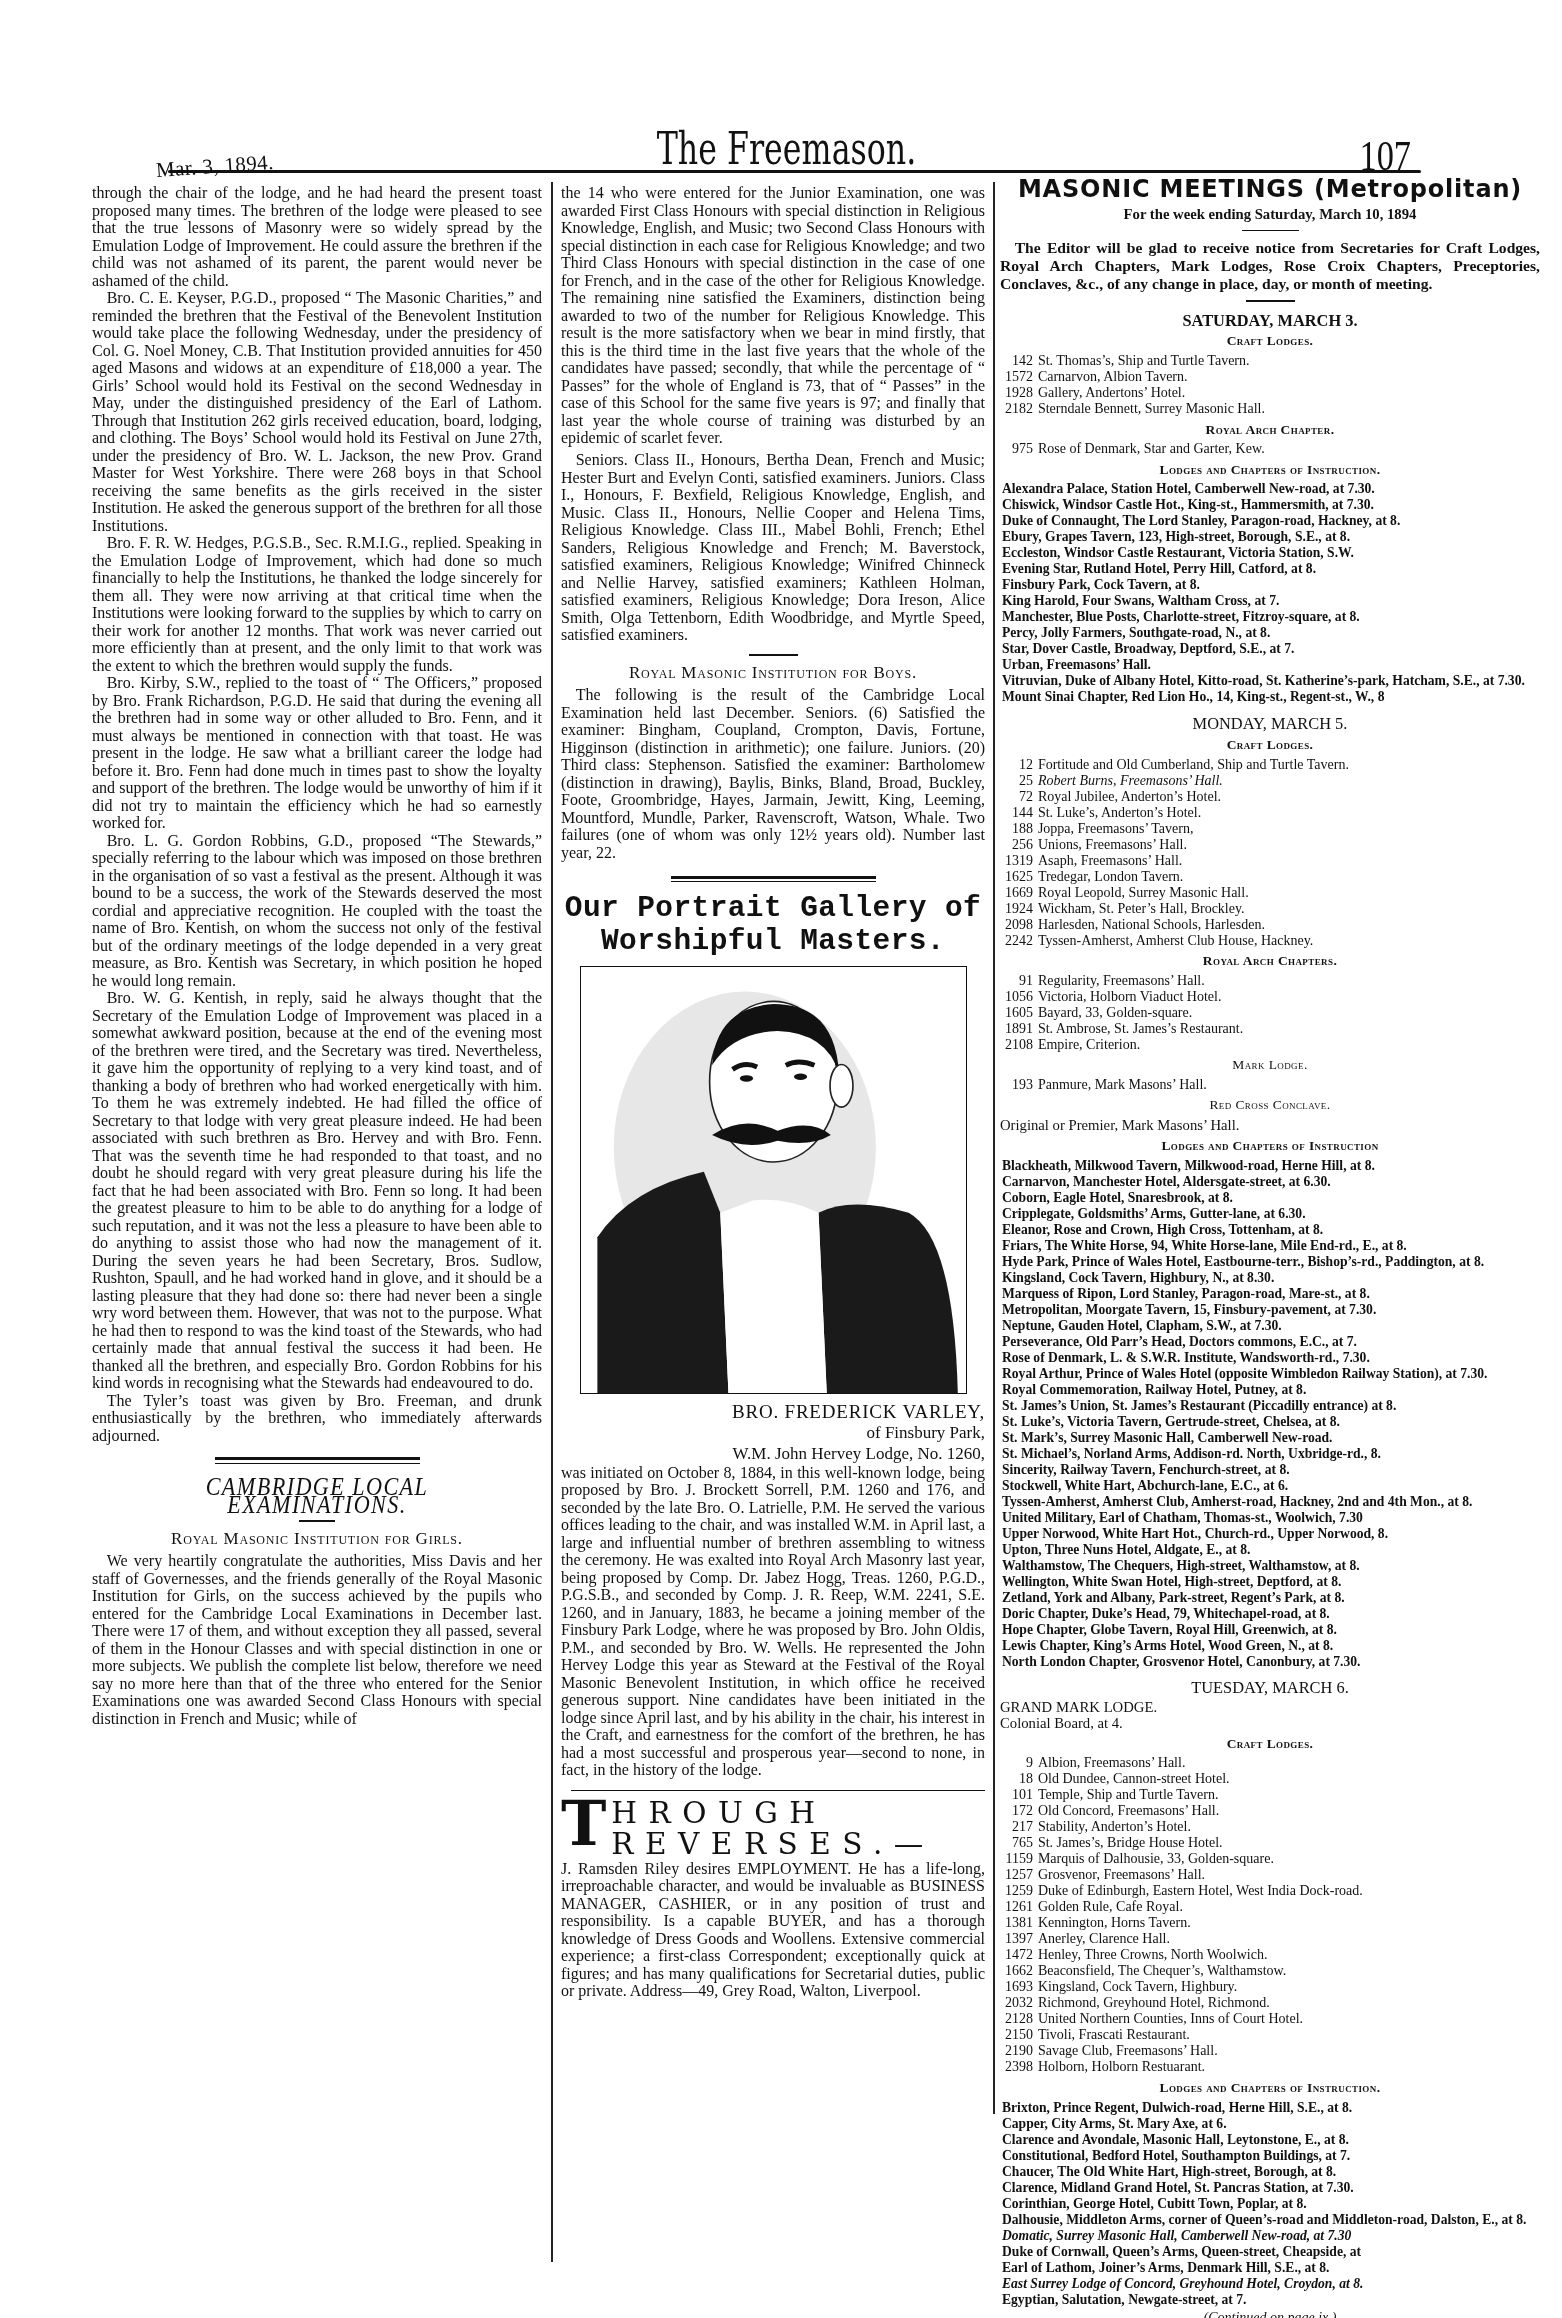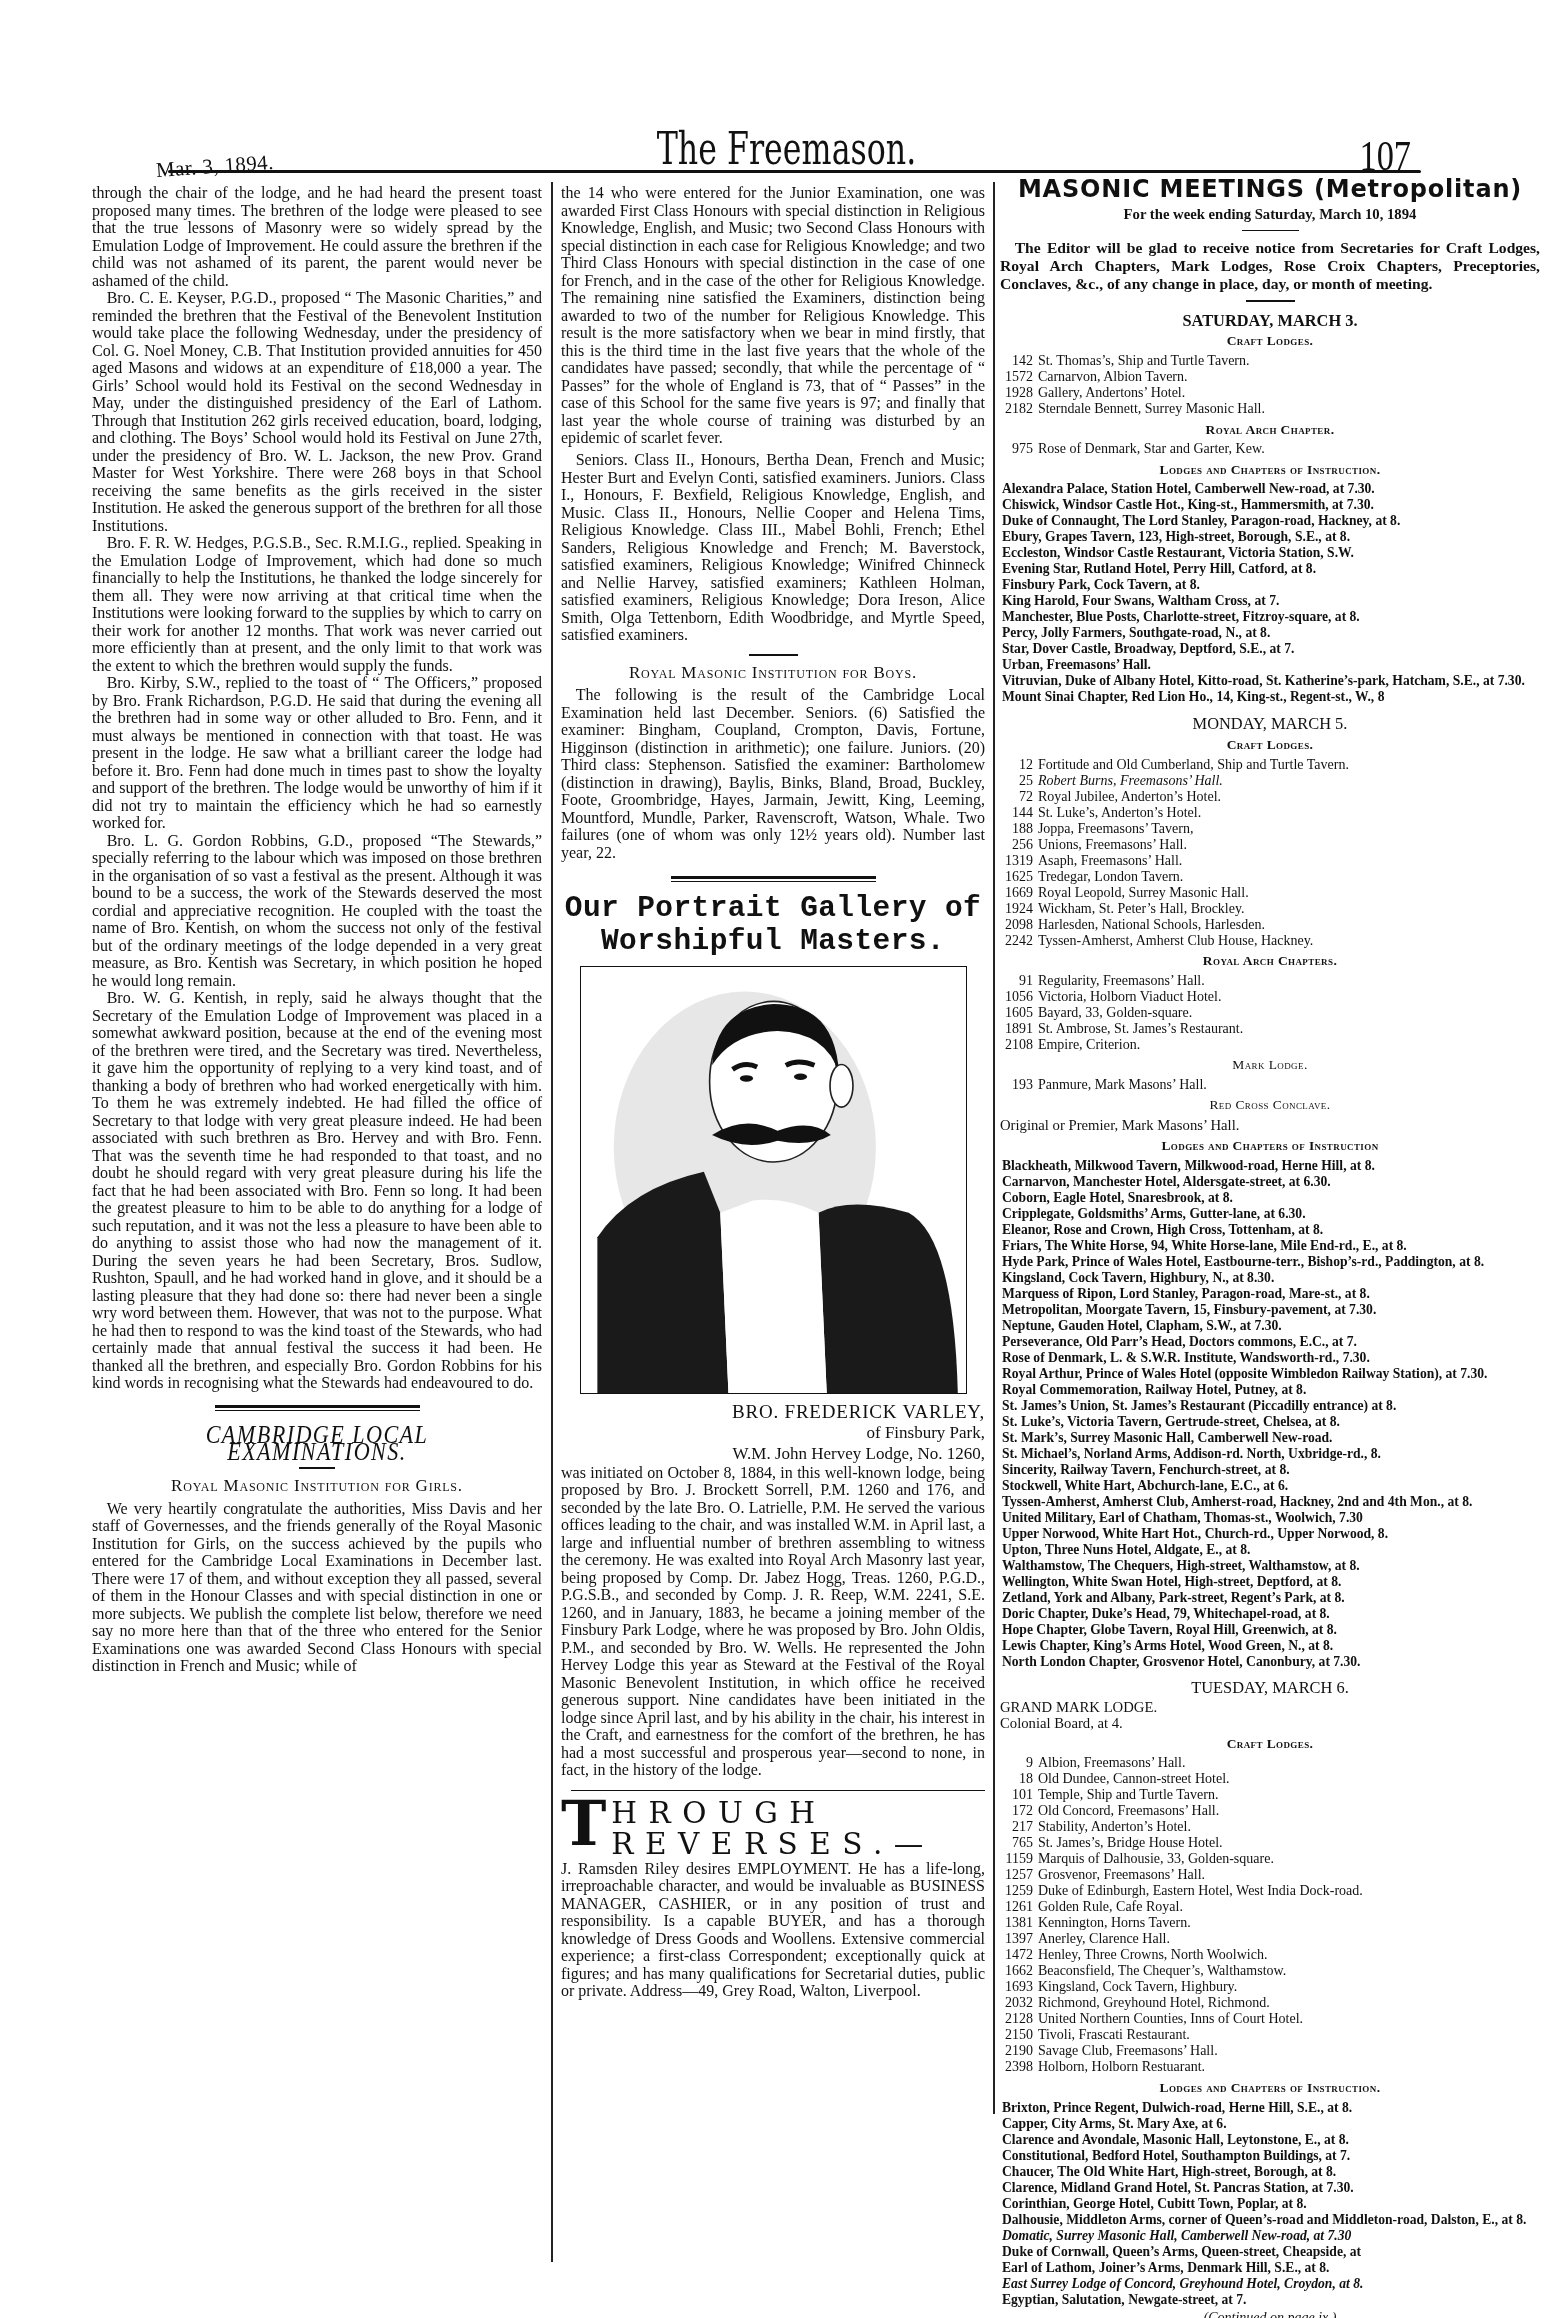--- a/index.html
+++ b/index.html
@@ -56,20 +56,21 @@
 <div class="vrule vr1"></div>
 <div class="vrule vr2"></div>
 
 <div class="col col-1">
   <p style="text-indent:0">through the chair of the lodge, and he had heard the present toast proposed many times. The brethren of the lodge were pleased to see that the true lessons of Masonry were so widely spread by the Emulation Lodge of Improvement. He could assure the brethren if the child was not ashamed of its parent, the parent would never be ashamed of the child.</p>
   <p>Bro. C. E. Keyser, P.G.D., proposed “ The Masonic Charities,” and reminded the brethren that the Festival of the Benevolent Institution would take place the following Wednesday, under the presidency of Col. G. Noel Money, C.B. That Institution provided annuities for 450 aged Masons and widows at an expenditure of £18,000 a year. The Girls’ School would hold its Festival on the second Wednesday in May, under the distinguished presidency of the Earl of Lathom. Through that Institution 262 girls received education, board, lodging, and clothing. The Boys’ School would hold its Festival on June 27th, under the presidency of Bro. W. L. Jackson, the new Prov. Grand Master for West Yorkshire. There were 268 boys in that School receiving the same benefits as the girls received in the sister Institution. He asked the generous support of the brethren for all those Institutions.</p>
   <p>Bro. F. R. W. Hedges, P.G.S.B., Sec. R.M.I.G., replied. Speaking in the Emulation Lodge of Improvement, which had done so much financially to help the Institutions, he thanked the lodge sincerely for them all. They were now arriving at that critical time when the Institutions were looking forward to the supplies by which to carry on their work for another 12 months. That work was never carried out more efficiently than at present, and the only limit to that work was the extent to which the brethren would supply the funds.</p>
   <p>Bro. Kirby, S.W., replied to the toast of “ The Officers,” proposed by Bro. Frank Richardson, P.G.D. He said that during the evening all the brethren had in some way or other alluded to Bro. Fenn, and it must always be mentioned in connection with that toast. He was present in the lodge. He saw what a brilliant career the lodge had before it. Bro. Fenn had done much in times past to show the loyalty and support of the brethren. The lodge would be unworthy of him if it did not try to maintain the efficiency which he had so earnestly worked for.</p>
   <p>Bro. L. G. Gordon Robbins, G.D., proposed “The Stewards,” specially referring to the labour which was imposed on those brethren in the organisation of so vast a festival as the present. Although it was bound to be a success, the work of the Stewards deserved the most cordial and appreciative recognition. He coupled with the toast the name of Bro. Kentish, on whom the success not only of the festival but of the ordinary meetings of the lodge depended in a very great measure, as Bro. Kentish was Secretary, in which position he hoped he would long remain.</p>
   <p>Bro. W. G. Kentish, in reply, said he always thought that the Secretary of the Emulation Lodge of Improvement was placed in a somewhat awkward position, because at the end of the evening most of the brethren were tired, and the Secretary was tired. Nevertheless, it gave him the opportunity of replying to a very kind toast, and of thanking a body of brethren who had worked energetically with him. To them he was extremely indebted. He had filled the office of Secretary to that lodge with very great pleasure indeed. He had been associated with such brethren as Bro. Hervey and with Bro. Fenn. That was the seventh time he had responded to that toast, and no doubt he should regard with very great pleasure during his life the fact that he had been associated with Bro. Fenn so long. It had been the greatest pleasure to him to be able to do anything for a lodge of such reputation, and it was not the less a pleasure to have been able to do anything to assist those who had now the management of it. During the seven years he had been Secretary, Bros. Sudlow, Rushton, Spaull, and he had worked hand in glove, and it should be a lasting pleasure that they had done so: there had never been a single wry word between them. However, that was not to the purpose. What he had then to respond to was the kind toast of the Stewards, who had certainly made that annual festival the success it had been. He thanked all the brethren, and especially Bro. Gordon Robbins for his kind words in recognising what the Stewards had endeavoured to do.</p>
+  <p>The Tyler’s toast was given by Bro. Freeman, and drunk enthusiastically by the brethren, who immediately afterwards adjourned.</p>
 
   <div class="rule-double"></div>
   <div class="section-title-italic">CAMBRIDGE LOCAL EXAMINATIONS.</div>
   <div class="rule-short"></div>
   <div class="subhead">Royal Masonic Institution for Girls.</div>
   <p>We very heartily congratulate the authorities, Miss Davis and her staff of Governesses, and the friends generally of the Royal Masonic Institution for Girls, on the success achieved by the pupils who entered for the Cambridge Local Examinations in December last. There were 17 of them, and without exception they all passed, several of them in the Honour Classes and with special distinction in one or more subjects. We publish the complete list below, therefore we need say no more here than that of the three who entered for the Senior Examinations one was awarded Second Class Honours with special distinction in French and Music; while of</p>
 </div>
 
 <div class="col col-2">
   <p style="text-indent:0">the 14 who were entered for the Junior Examination, one was awarded First Class Honours with special distinction in Religious Knowledge, English, and Music; two Second Class Honours with special distinction in each case for Religious Knowledge; and two Third Class Honours with special distinction in the case of one for French, and in the case of the other for Religious Knowledge. The remaining nine satisfied the Examiners, distinction being awarded to two of the number for Religious Knowledge. This result is the more satisfactory when we bear in mind firstly, that this is the third time in the last five years that the whole of the candidates have passed; secondly, that while the percentage of “ Passes” for the whole of England is 73, that of “ Passes” in the case of this School for the same five years is 97; and finally that last year the whole course of training was disturbed by an epidemic of scarlet fever.</p>

